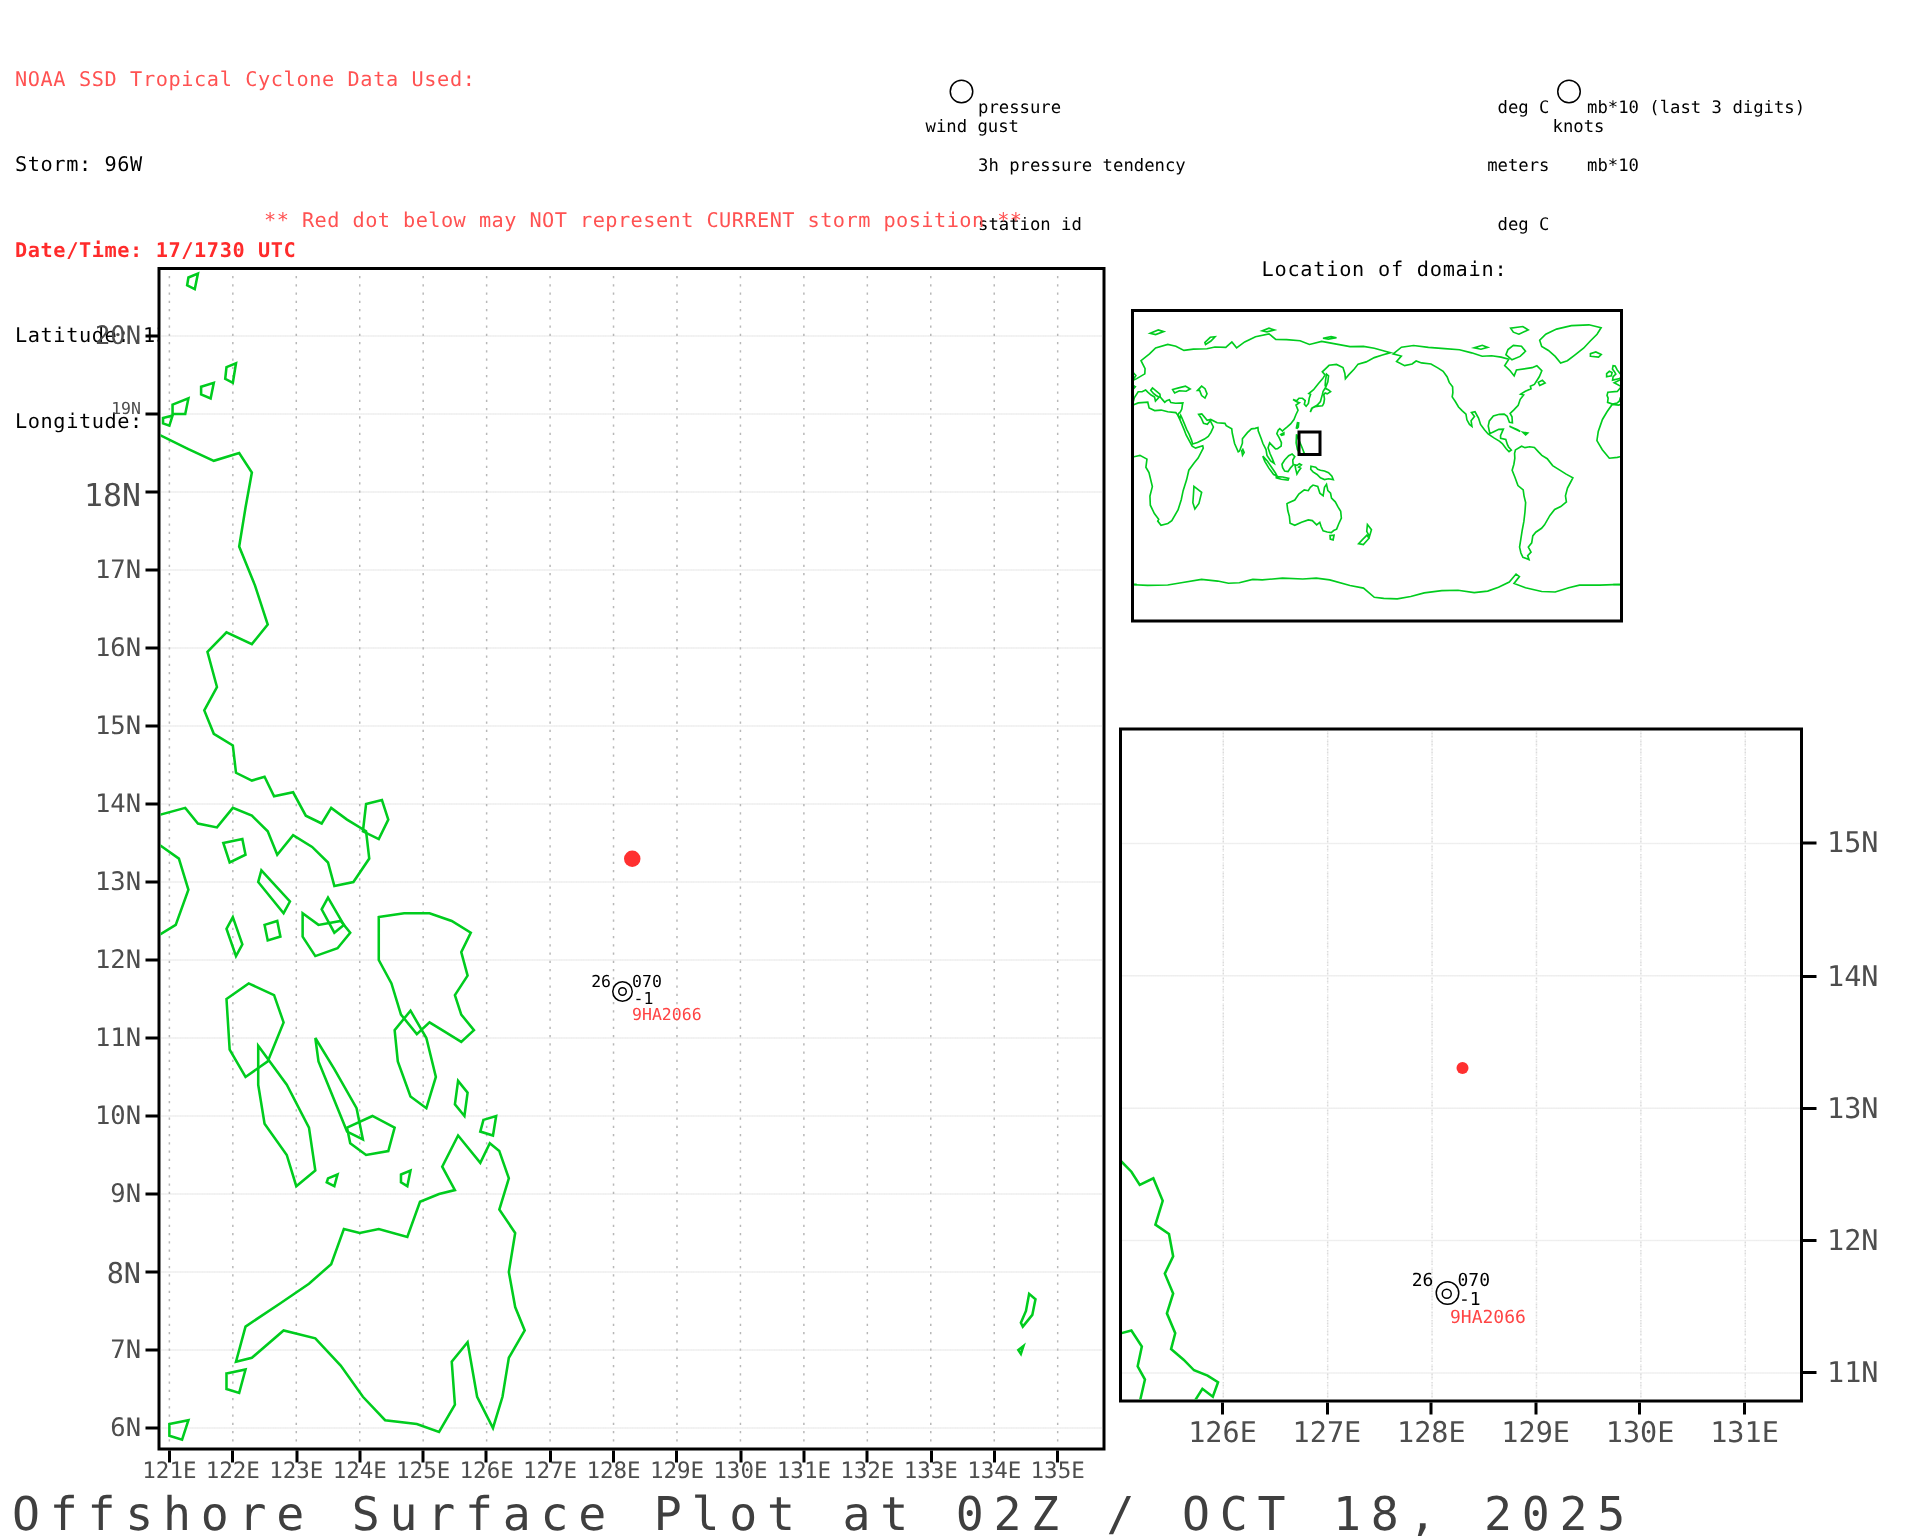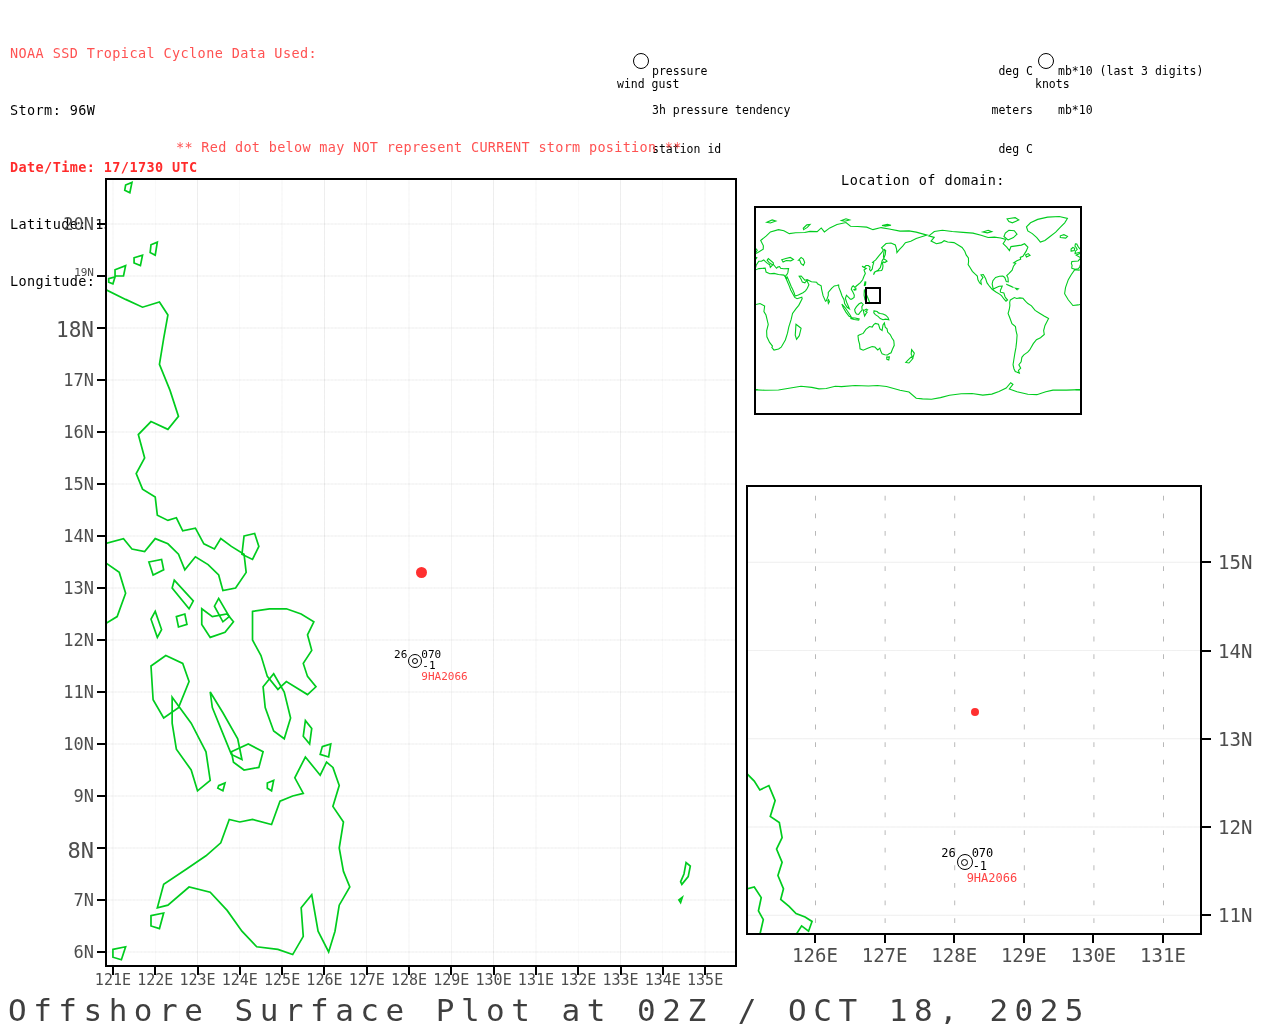--- a/index.html
+++ b/index.html
@@ -221,21 +221,21 @@
     <div class="ticklab" style="position: absolute; left: 52px; top: 577.992px; width: 42px; text-align: right; font-size: 17px; color: rgb(77, 77, 77);">13N</div>
     <div style="position: absolute; left: 97px; top: 638.992px; width: 9px; height: 2px; background: rgb(0, 0, 0);"></div>
     <div class="ticklab" style="position: absolute; left: 52px; top: 629.992px; width: 42px; text-align: right; font-size: 17px; color: rgb(77, 77, 77);">12N</div>
     <div style="position: absolute; left: 97px; top: 690.992px; width: 9px; height: 2px; background: rgb(0, 0, 0);"></div>
     <div class="ticklab" style="position: absolute; left: 52px; top: 681.992px; width: 42px; text-align: right; font-size: 17px; color: rgb(77, 77, 77);">11N</div>
     <div style="position: absolute; left: 97px; top: 742.992px; width: 9px; height: 2px; background: rgb(0, 0, 0);"></div>
     <div class="ticklab" style="position: absolute; left: 52px; top: 733.992px; width: 42px; text-align: right; font-size: 17px; color: rgb(77, 77, 77);">10N</div>
     <div style="position: absolute; left: 97px; top: 794.992px; width: 9px; height: 2px; background: rgb(0, 0, 0);"></div>
     <div class="ticklab" style="position: absolute; left: 52px; top: 785.992px; width: 42px; text-align: right; font-size: 17px; color: rgb(77, 77, 77);">9N</div>
     <div style="position: absolute; left: 97px; top: 846.992px; width: 9px; height: 2px; background: rgb(0, 0, 0);"></div>
-    <div class="ticklab" style="position: absolute; left: 52px; top: 837.992px; width: 42px; text-align: right; font-size: 22px; color: rgb(77, 77, 77);">8N</div>
+    <div class="ticklab" style="position: absolute; left: 52px; top: 837.992px; width: 42px; text-align: right; font-size: 19px; color: rgb(77, 77, 77);">8N</div>
     <div style="position: absolute; left: 97px; top: 898.992px; width: 9px; height: 2px; background: rgb(0, 0, 0);"></div>
     <div class="ticklab" style="position: absolute; left: 52px; top: 889.992px; width: 42px; text-align: right; font-size: 17px; color: rgb(77, 77, 77);">7N</div>
     <div style="position: absolute; left: 97px; top: 950.992px; width: 9px; height: 2px; background: rgb(0, 0, 0);"></div>
     <div class="ticklab" style="position: absolute; left: 52px; top: 941.992px; width: 42px; text-align: right; font-size: 17px; color: rgb(77, 77, 77);">6N</div>
     <div style="position: absolute; left: 111.922px; top: 967px; width: 2px; height: 8px; background: rgb(0, 0, 0);"></div>
     <div class="ticklab" style="position: absolute; left: 86.922px; top: 971px; width: 52px; text-align: center; font-size: 15px; color: rgb(77, 77, 77);">121E</div>
     <div style="position: absolute; left: 154.222px; top: 967px; width: 2px; height: 8px; background: rgb(0, 0, 0);"></div>
     <div class="ticklab" style="position: absolute; left: 129.222px; top: 971px; width: 52px; text-align: center; font-size: 15px; color: rgb(77, 77, 77);">122E</div>
     <div style="position: absolute; left: 196.522px; top: 967px; width: 2px; height: 8px; background: rgb(0, 0, 0);"></div>
     <div class="ticklab" style="position: absolute; left: 171.522px; top: 971px; width: 52px; text-align: center; font-size: 15px; color: rgb(77, 77, 77);">123E</div>

